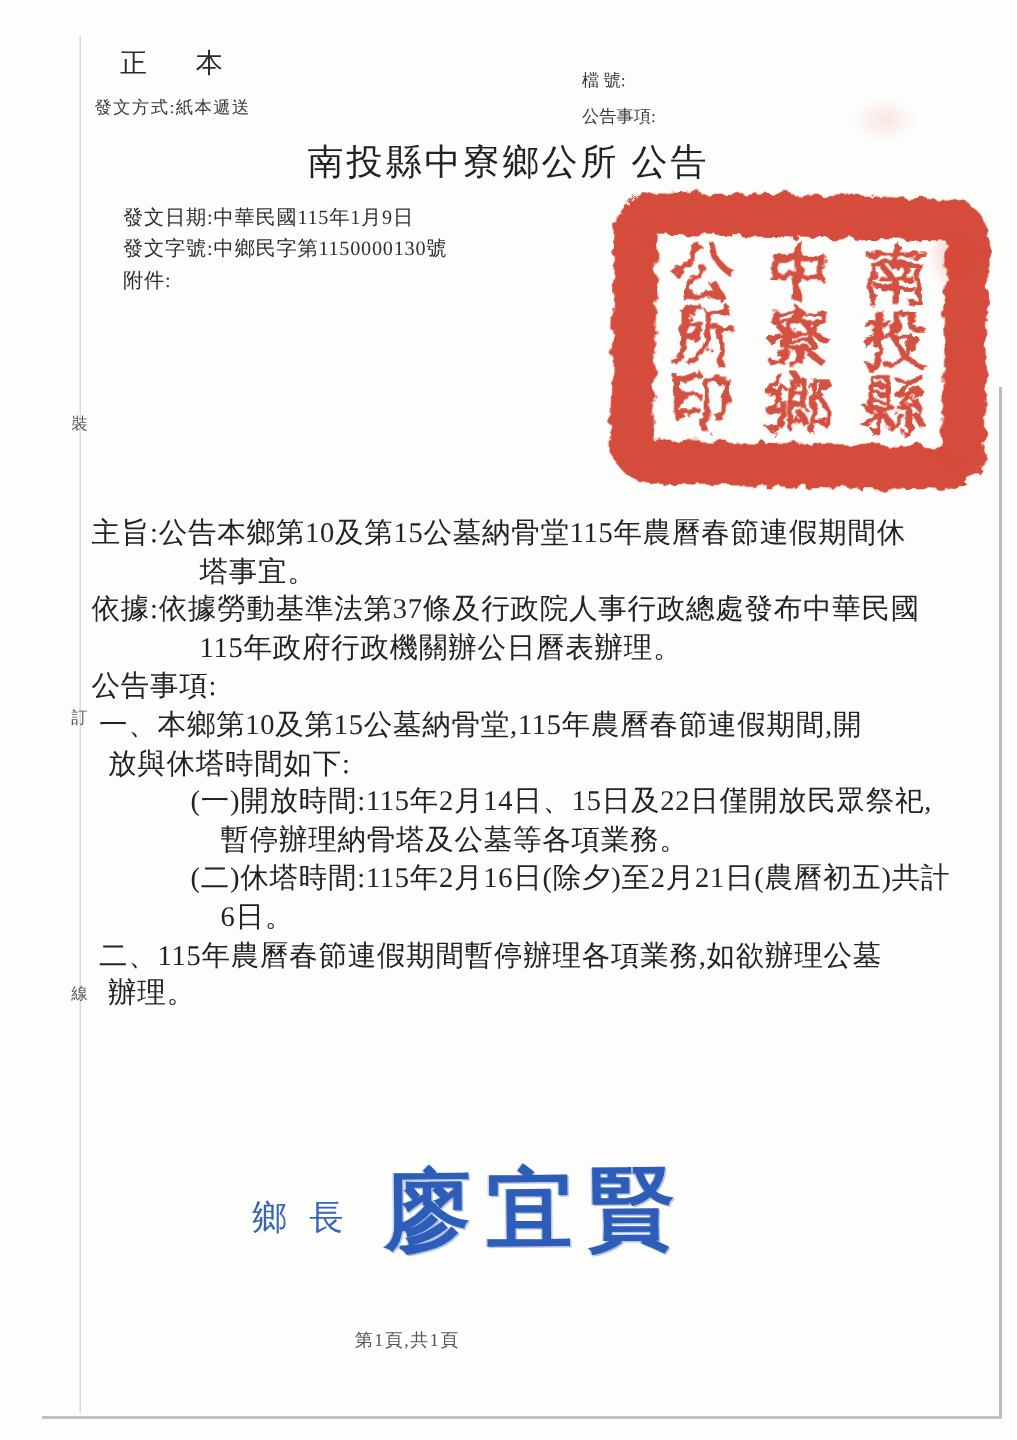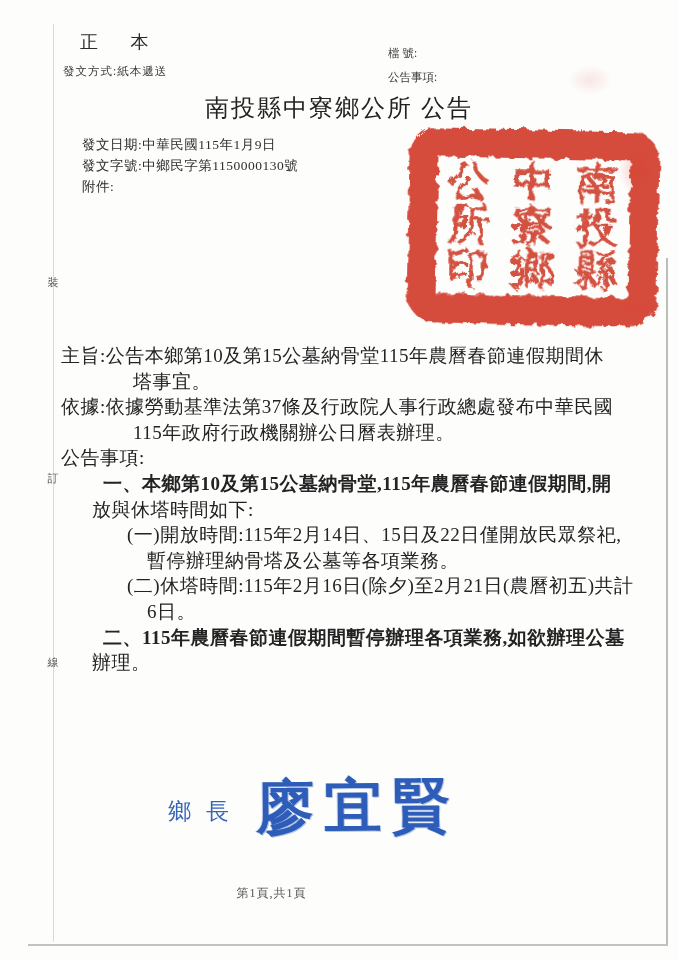--- a/index.html
+++ b/index.html
@@ -27,22 +27,22 @@
   .bind-ding{top:471px;}
   .bind-xian{top:655px;}
   
   .scan-right{left:666px;top:258px;width:2px;height:688px;background:#bdbdbb;}
   .scan-bottom{left:28px;top:944px;width:640px;height:2px;background:#c2c2c0;}
   
   .body-block{left:0;top:343px;width:678px;}
   .bl{height:25.6px;line-height:25.6px;font-size:19px;letter-spacing:0.5px;color:#232323;white-space:nowrap;}
   .l-label{padding-left:61px;}
   .l-cont{padding-left:133px;}
-  .l-item{padding-left:103px;font-weight:bold;}
-  .l-itemc{padding-left:92px;}
+  .l-item{padding-left:66px;}
+  .l-itemc{padding-left:72px;}
   .l-sub{padding-left:127px;}
   .l-subc{padding-left:147px;}
   
   .seal-wrap{left:404px;top:126px;width:258px;height:202px;transform:rotate(1.2deg);opacity:0.95;}
   .smudge{border-radius:50%;pointer-events:none;}
   .smudge1{left:612px;top:135px;width:52px;height:70px;background:radial-gradient(closest-side,rgba(219,62,40,0.28),rgba(219,62,40,0) 75%);}
   .smudge2{left:598px;top:292px;width:72px;height:30px;background:radial-gradient(closest-side,rgba(219,62,40,0.20),rgba(219,62,40,0) 75%);}
   .smudge3{left:560px;top:60px;width:60px;height:40px;background:radial-gradient(closest-side,rgba(219,62,40,0.12),rgba(219,62,40,0) 75%);}
   
   .sig-title{left:168px;top:796px;font-size:23px;letter-spacing:15px;color:#3565b5;}

